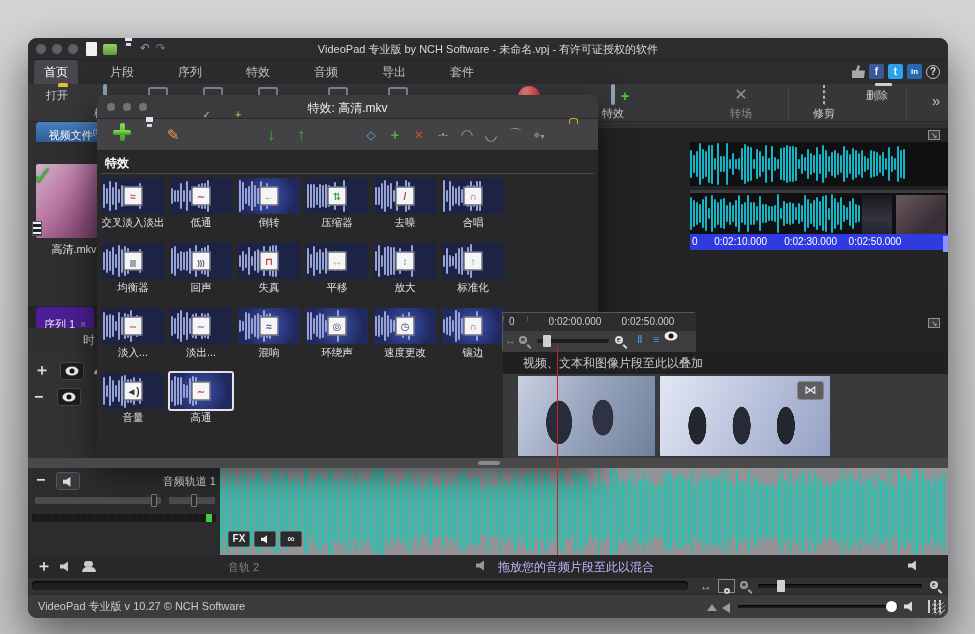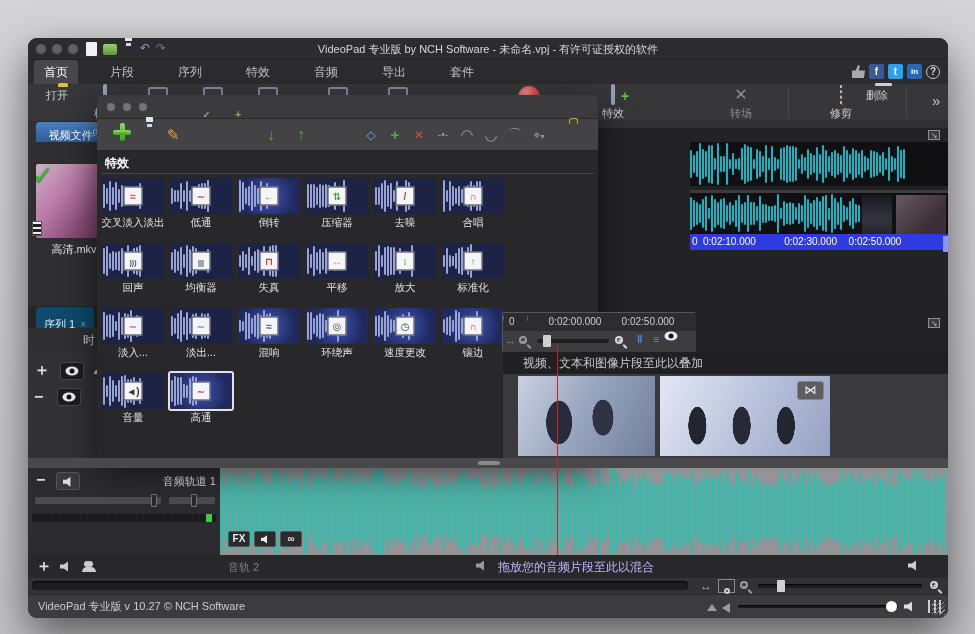--- a/index.html
+++ b/index.html
@@ -45,21 +45,21 @@
   
   .mediatab{position:absolute;left:8px;top:84px;width:78px;height:20px;background:linear-gradient(#4a80c2,#2e5c96);border-radius:4px 4px 0 0;color:#fff;font-size:11px;line-height:20px;text-align:center;}
   .mediatab sup{font-size:7px;color:#dce8f6;}
   .mediapanel{position:absolute;left:0;top:104px;width:92px;height:164px;background:#2f2f31;}
   .mthumb{position:absolute;left:8px;top:22px;width:66px;height:74px;background:linear-gradient(130deg,#cdb4c8 0%,#bb7aa6 40%,#8a4e79 75%,#6e3c60 100%);border-radius:2px;}
   .check{position:absolute;left:-4px;top:-4px;color:#35c02f;font-size:26px;font-weight:bold;text-shadow:0 1px 2px rgba(0,0,0,.6);}
   .filmstrip{position:absolute;left:-4px;bottom:2px;width:10px;height:15px;background:#222;background-image:repeating-linear-gradient(#eee 0 2px,transparent 2px 5px);border:1px solid #555;}
   .mlabel{position:absolute;left:0;top:100px;width:92px;text-align:center;font-size:11px;color:#e8e8e8;}
   
   .seqband{position:absolute;left:0;top:268px;width:475px;height:22px;background:#252527;}
-  .seqtab{position:absolute;left:8px;top:1px;height:21px;background:#0c4a6e;border-radius:4px 4px 0 0;color:#eee;font-size:11px;line-height:21px;padding:7px 8px;}
+  .seqtab{position:absolute;left:8px;top:1px;height:21px;background:#4c1d95;border-radius:4px 4px 0 0;color:#eee;font-size:11px;line-height:21px;padding:7px 8px;}
   .seqtab .x{color:#999;margin-left:5px;font-size:10px;}
   .seqplus{position:absolute;left:84px;top:3px;width:18px;height:18px;background:#3a3a3e;border-radius:3px;color:#ccc;text-align:center;line-height:17px;font-size:13px;}
   .seqtools{position:absolute;left:0;top:290px;width:69px;height:24px;background:#303033;color:#ccc;font-size:12px;line-height:24px;text-align:right;padding-right:2px;overflow:hidden;}
   .trackctl{position:absolute;color:#ddd;}
   .eyebtn{display:inline-block;width:24px;height:18px;background:#1d1d1f;border:1px solid #4a4a4c;border-radius:3px;position:relative;vertical-align:middle;}
   .eye{position:absolute;left:50%;top:50%;transform:translate(-50%,-50%);width:13px;height:9px;background:#ececec;border-radius:50%;}
   .eye::after{content:"";position:absolute;left:50%;top:50%;width:5px;height:5px;margin:-2.5px 0 0 -2.5px;background:#141414;border-radius:50%;}
   .person{display:inline-block;width:6px;height:6px;background:currentColor;border-radius:50%;position:relative;margin:0 3px 6px 2px;}
   .person::after{content:"";position:absolute;top:6px;left:-2.5px;width:11px;height:5px;background:currentColor;border-radius:5px 5px 0 0;}
   .pm{font-size:16px;font-weight:bold;color:#ddd;vertical-align:middle;}
@@ -208,21 +208,21 @@
     <span class="redcirc" style="left:490px"></span>
     <div class="ritem" style="left:562px">
       <span class="monitor plus"></span>
       <span class="lbl">特效</span>
     </div>
     <div class="ritem" style="left:690px">
       <span class="xicon">✕</span>
       <span class="lbl dim">转场</span>
     </div>
     <span class="rsep" style="left:760px"></span>
-    <div class="ritem" style="left:790px">
+    <div class="ritem" style="left:773px">
       <span class="dashedbox"></span>
       <span class="lbl">修剪</span>
     </div>
     <div class="ritem" style="left:826px">
       <span class="trash"></span>
       <span class="lbl">删除</span>
     </div>
     <span class="rsep" style="left:878px"></span>
     <span class="chev" style="left:904px;top:8px">»</span>
   </div>
@@ -392,21 +392,21 @@
           <i style="height: 59.7786%; background: rgb(20, 182, 198);"></i>
           <i style="height: 74.4297%; background: rgb(20, 182, 198);"></i>
           <i style="height: 46.9037%; background: rgb(20, 182, 198);"></i>
           <i style="height: 40.0318%; background: rgb(20, 182, 198);"></i>
         </div>
       <div class="pthumb img-dark" style="left:172px;top:2px;width:30px;height:40px"></div>
       <div class="pthumb img-port" style="left:206px;top:2px;width:50px;height:40px"></div>
     </div>
     <div class="seltimes" style="left:92px;top:106px;width:258px;height:16px">
       <span style="left:2px">0</span>
-      <span style="left:13px;width:64px;text-align:left">0:02:10.000</span>
+      <span style="left:13px;width:64px;text-align:right">0:02:10.000</span>
       <span style="left:83px;width:64px;text-align:right">0:02:30.000</span>
       <span style="left:153px;width:64px;text-align:center">0:02:50.000</span>
       <span class="selhandle"></span>
     </div>
     <span class="popout" style="right:8px;top:190px">↘</span>
   </div>
 
   <div class="miniruler">
     <div class="mr-row1">
       <span style="left:6px;width:auto">0</span>
@@ -745,20 +745,21 @@
     <span class="speaker" style="position:absolute;left:876px;top:6px;color:#e0e0e0"></span>
     <span class="mixerico" style="left:900px;top:5px"></span>
     <span class="grip"></span>
   </div>
 
   <div class="dialog">
     <div class="dlg-title">
       <span class="dot" style="left:10px;top:8px;width:8px;height:8px;background:#747478"></span>
       <span class="dot" style="left:26px;top:8px;width:8px;height:8px;background:#747478"></span>
       <span class="dot" style="left:42px;top:8px;width:8px;height:8px;background:#747478"></span>
+      <span class="t">特效: 高清.mkv</span>
     </div>
     <div class="dlg-tools">
       <span class="ti" style="left:4px"><span class="greenplus"></span></span>
       <span class="ti" style="left:34px"><span class="floppy" style="margin:5px auto"></span></span>
       <span class="ti" style="left:64px;color:#e09b3d">✎</span>
       <span class="ti" style="left:98px"><span class="filmico"><span style="color:#9ccf8e">✓</span></span></span>
       <span class="ti" style="left:128px"><span class="filmico"><span style="color:#7ab86a">+</span></span></span>
       <span class="ti garr" style="left:162px">↓</span>
       <span class="ti garr" style="left:192px">↑</span>
       <span class="ti" style="left:262px;color:#6a9fe0;font-size:12px">◇</span>
@@ -903,20 +904,42 @@
                 <i style="height: 85.7447%; background: rgb(151, 163, 212);"></i>
               </div>
       <span class="fxbox"><span class="fxglyph" style="color: rgb(196, 60, 60);">∩</span></span>
     </div>
     <span class="fxlabel">合唱</span>
   </div>
 
   <div class="fxtile">
     <div class="fxthumb">
       <div class="bars" style="padding:0 1px">
+                <i style="height: 50.5208%; background: rgb(151, 163, 212);"></i>
+                <i style="height: 69.1549%; background: rgb(151, 163, 212);"></i>
+                <i style="height: 52.9361%; background: rgb(151, 163, 212);"></i>
+                <i style="height: 76.0758%; background: rgb(151, 163, 212);"></i>
+                <i style="height: 38.6804%; background: rgb(151, 163, 212);"></i>
+                <i style="height: 87.0975%; background: rgb(151, 163, 212);"></i>
+                <i style="height: 66.5589%; background: rgb(151, 163, 212);"></i>
+                <i style="height: 83.9663%; background: rgb(151, 163, 212);"></i>
+                <i style="height: 73.9468%; background: rgb(151, 163, 212);"></i>
+                <i style="height: 51.4237%; background: rgb(151, 163, 212);"></i>
+                <i style="height: 49.2102%; background: rgb(151, 163, 212);"></i>
+                <i style="height: 43.8165%; background: rgb(151, 163, 212);"></i>
+                <i style="height: 64.0785%; background: rgb(151, 163, 212);"></i>
+              </div>
+      <span class="fxbox"><span class="fxglyph" style="color: rgb(68, 68, 90); font-size: 7px;">|||</span></span>
+    </div>
+    <span class="fxlabel">均衡器</span>
+  </div>
+
+  <div class="fxtile">
+    <div class="fxthumb">
+      <div class="bars" style="padding:0 1px">
                 <i style="height: 70.3462%; background: rgb(151, 163, 212);"></i>
                 <i style="height: 83.5616%; background: rgb(151, 163, 212);"></i>
                 <i style="height: 43.8811%; background: rgb(151, 163, 212);"></i>
                 <i style="height: 55.3468%; background: rgb(151, 163, 212);"></i>
                 <i style="height: 48.351%; background: rgb(151, 163, 212);"></i>
                 <i style="height: 53.6393%; background: rgb(151, 163, 212);"></i>
                 <i style="height: 72.4492%; background: rgb(151, 163, 212);"></i>
                 <i style="height: 48.2178%; background: rgb(151, 163, 212);"></i>
                 <i style="height: 89.4884%; background: rgb(151, 163, 212);"></i>
                 <i style="height: 52.9763%; background: rgb(151, 163, 212);"></i>
@@ -925,42 +948,20 @@
                 <i style="height: 88.5099%; background: rgb(151, 163, 212);"></i>
               </div>
       <span class="fxbox"><span class="fxglyph" style="color: rgb(68, 68, 90); font-size: 7px;">)))</span></span>
     </div>
     <span class="fxlabel">回声</span>
   </div>
 
   <div class="fxtile">
     <div class="fxthumb">
       <div class="bars" style="padding:0 1px">
-                <i style="height: 50.5208%; background: rgb(151, 163, 212);"></i>
-                <i style="height: 69.1549%; background: rgb(151, 163, 212);"></i>
-                <i style="height: 52.9361%; background: rgb(151, 163, 212);"></i>
-                <i style="height: 76.0758%; background: rgb(151, 163, 212);"></i>
-                <i style="height: 38.6804%; background: rgb(151, 163, 212);"></i>
-                <i style="height: 87.0975%; background: rgb(151, 163, 212);"></i>
-                <i style="height: 66.5589%; background: rgb(151, 163, 212);"></i>
-                <i style="height: 83.9663%; background: rgb(151, 163, 212);"></i>
-                <i style="height: 73.9468%; background: rgb(151, 163, 212);"></i>
-                <i style="height: 51.4237%; background: rgb(151, 163, 212);"></i>
-                <i style="height: 49.2102%; background: rgb(151, 163, 212);"></i>
-                <i style="height: 43.8165%; background: rgb(151, 163, 212);"></i>
-                <i style="height: 64.0785%; background: rgb(151, 163, 212);"></i>
-              </div>
-      <span class="fxbox"><span class="fxglyph" style="color: rgb(68, 68, 90); font-size: 7px;">|||</span></span>
-    </div>
-    <span class="fxlabel">均衡器</span>
-  </div>
-
-  <div class="fxtile">
-    <div class="fxthumb">
-      <div class="bars" style="padding:0 1px">
                 <i style="height: 30.6955%; background: rgb(151, 163, 212);"></i>
                 <i style="height: 54.7482%; background: rgb(151, 163, 212);"></i>
                 <i style="height: 41.2515%; background: rgb(151, 163, 212);"></i>
                 <i style="height: 75.7712%; background: rgb(151, 163, 212);"></i>
                 <i style="height: 30.1184%; background: rgb(151, 163, 212);"></i>
                 <i style="height: 56.9286%; background: rgb(151, 163, 212);"></i>
                 <i style="height: 65.0376%; background: rgb(151, 163, 212);"></i>
                 <i style="height: 45.1792%; background: rgb(151, 163, 212);"></i>
                 <i style="height: 86.0748%; background: rgb(151, 163, 212);"></i>
                 <i style="height: 57.1988%; background: rgb(151, 163, 212);"></i>

